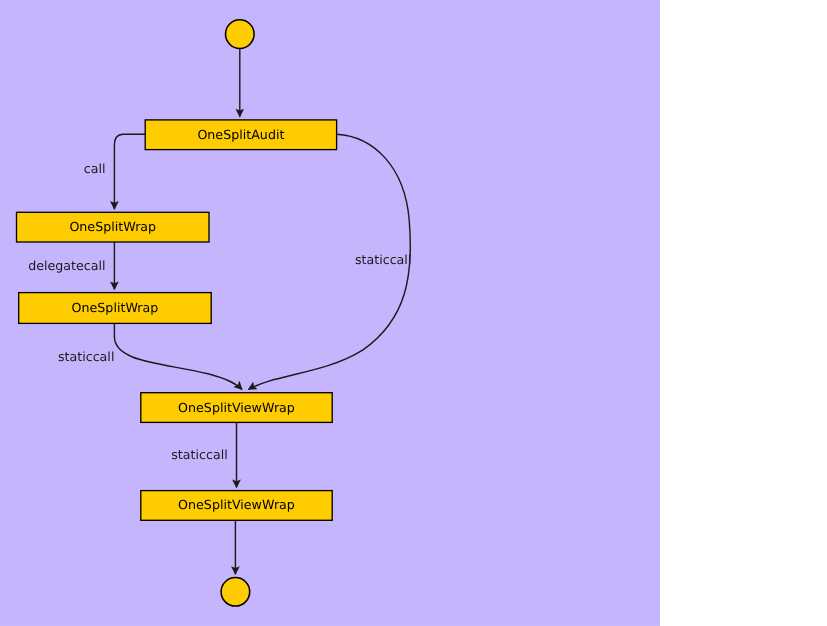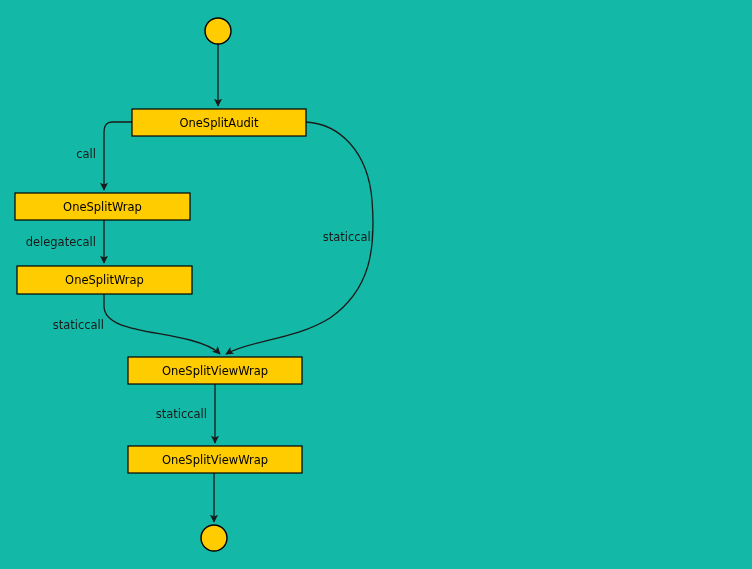--- a/index.html
+++ b/index.html
@@ -8,23 +8,23 @@
     background: #ffffff;
   }
   body {
     width: 752px;
     height: 569px;
     font-family: "DejaVu Sans", "Liberation Sans", sans-serif;
     overflow: hidden;
   }
   #diagram-root {
     position: relative;
-    width: 752px;
+    width: 600px;
     height: 569px;
-    background: #14b8a6;
+    background: #c4b5fd;
   }
   svg#diagram-canvas {
     position: absolute;
     top: 0;
     left: 0;
     width: 752px;
     height: 569px;
   }
   .node-box-rect {
     stroke: #000000;

